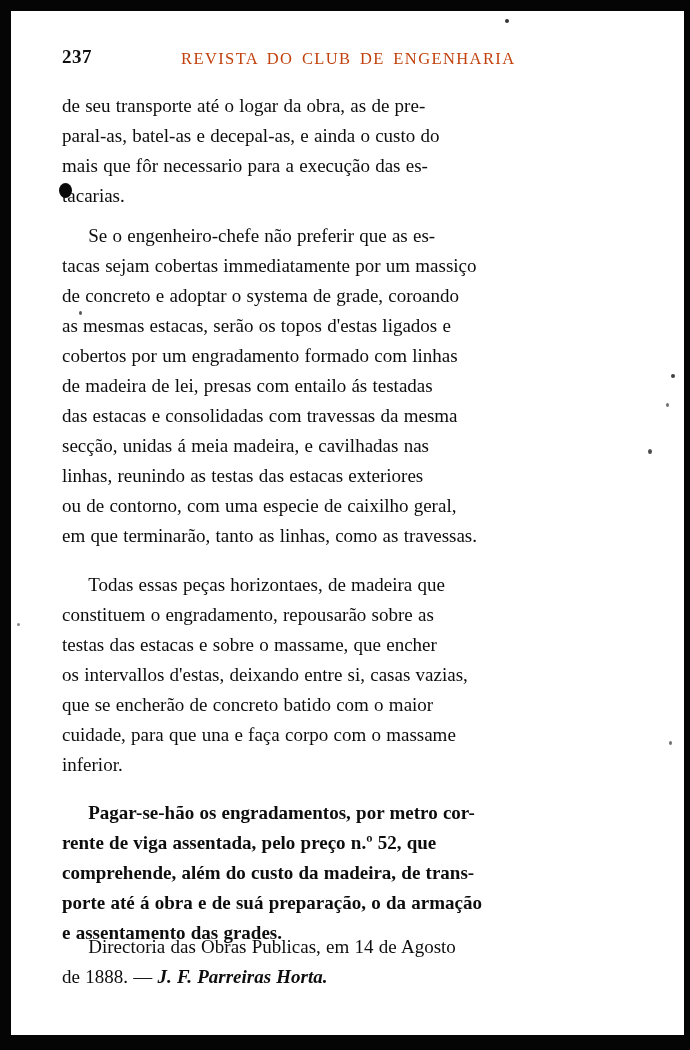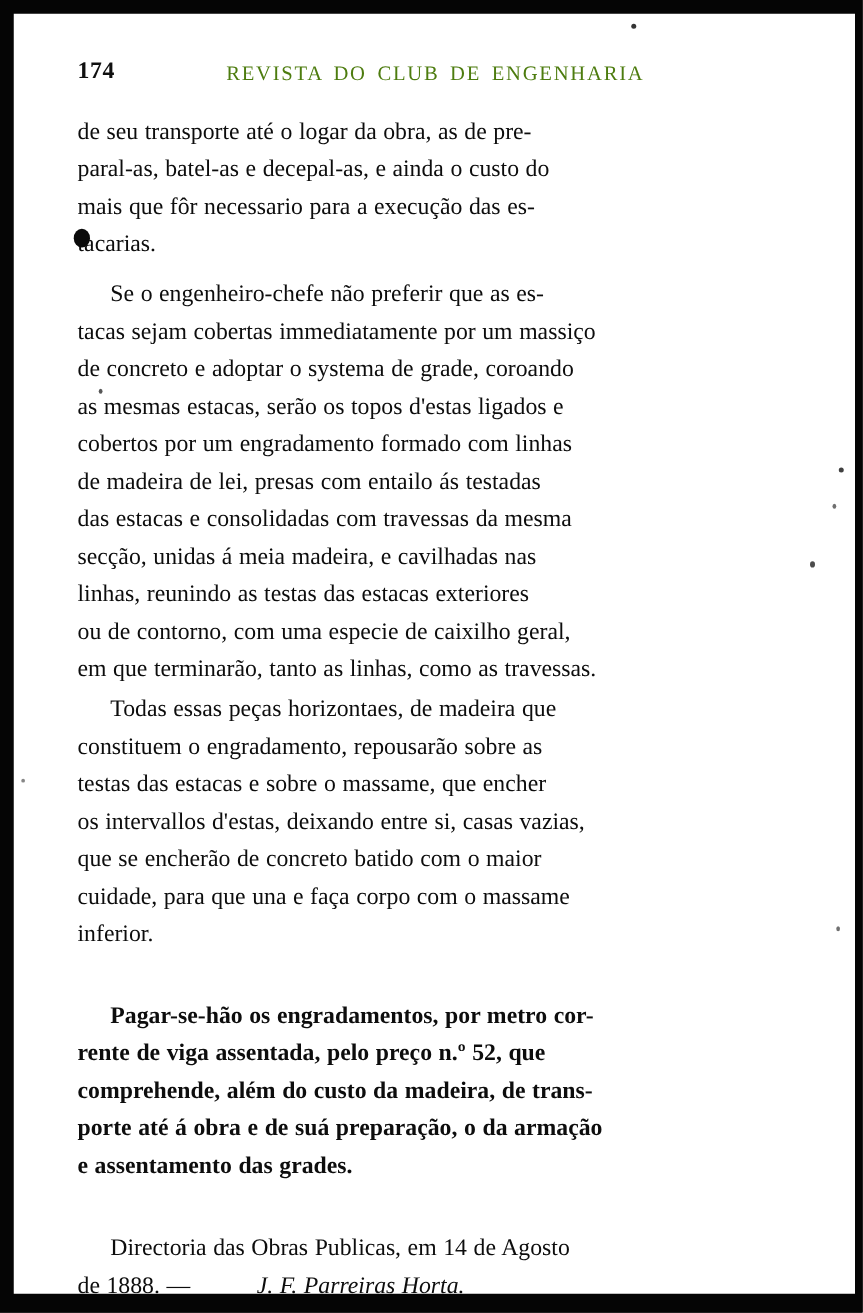--- a/index.html
+++ b/index.html
@@ -51,21 +51,21 @@
     letter-spacing: 0.5px;
     color: #101010;
     font-variant: small-caps;
   }
   #head-title {
     position: absolute;
     left: 170px;
     top: 3px;
     font-size: 16.5px;
     letter-spacing: 1.4px;
-    color: #4d7c0f;
+    color: #c2410c;
     font-variant: small-caps;
     text-transform: uppercase;
     word-spacing: 3px;
   }
 
   
   #text-column {
     position: absolute;
     left: 51px;
     top: 80px;
@@ -83,30 +83,29 @@
     -webkit-hyphens: none;
     hyphens: none;
     white-space: pre-wrap;
     word-spacing: 0.5px;
   }
   .para.indent {
     text-indent: 0;
   }
   .sig {
     font-style: italic;
-    font-weight: normal;
-    margin-left: 48px;
+    font-weight: bold;
   }
 
   
   #p1 { position: absolute; left: 0;  top: 0;   width: 552px; }
   #p2 { position: absolute; left: 0;  top: 130px; width: 552px; }
-  #p3 { position: absolute; left: 0;  top: 462px; width: 552px; }
+  #p3 { position: absolute; left: 0;  top: 479px; width: 552px; }
   #p4 { position: absolute; left: 0;  top: 707px; width: 552px; font-weight: bold; }
-  #p5 { position: absolute; left: 0;  top: 893px; width: 552px; }
+  #p5 { position: absolute; left: 0;  top: 841px; width: 552px; }
 
   
   .speck {
     position: absolute;
     background: #101010;
     border-radius: 50%;
     pointer-events: none;
   }
   #blot-main {
     left: 48px;
@@ -124,21 +123,21 @@
   #speck-l1      { left: 6px;   top: 612px; width: 3px;  height: 3px; opacity: .5; }
 </style>
 </head>
 <body>
 
 <div id="scan-frame">
 
   <div id="page-sheet">
 
     <div id="running-head">
-      <span id="folio">174</span>
+      <span id="folio">237</span>
       <span id="head-title">REVISTA DO CLUB DE ENGENHARIA</span>
     </div>
 
     <div id="text-column">
 
       <p id="p1" class="para">de seu transporte até o logar da obra, as de pre-
 paral-as, batel-as e decepal-as, e ainda o custo do
 mais que fôr necessario para a execução das es-
 tacarias.</p>
 

